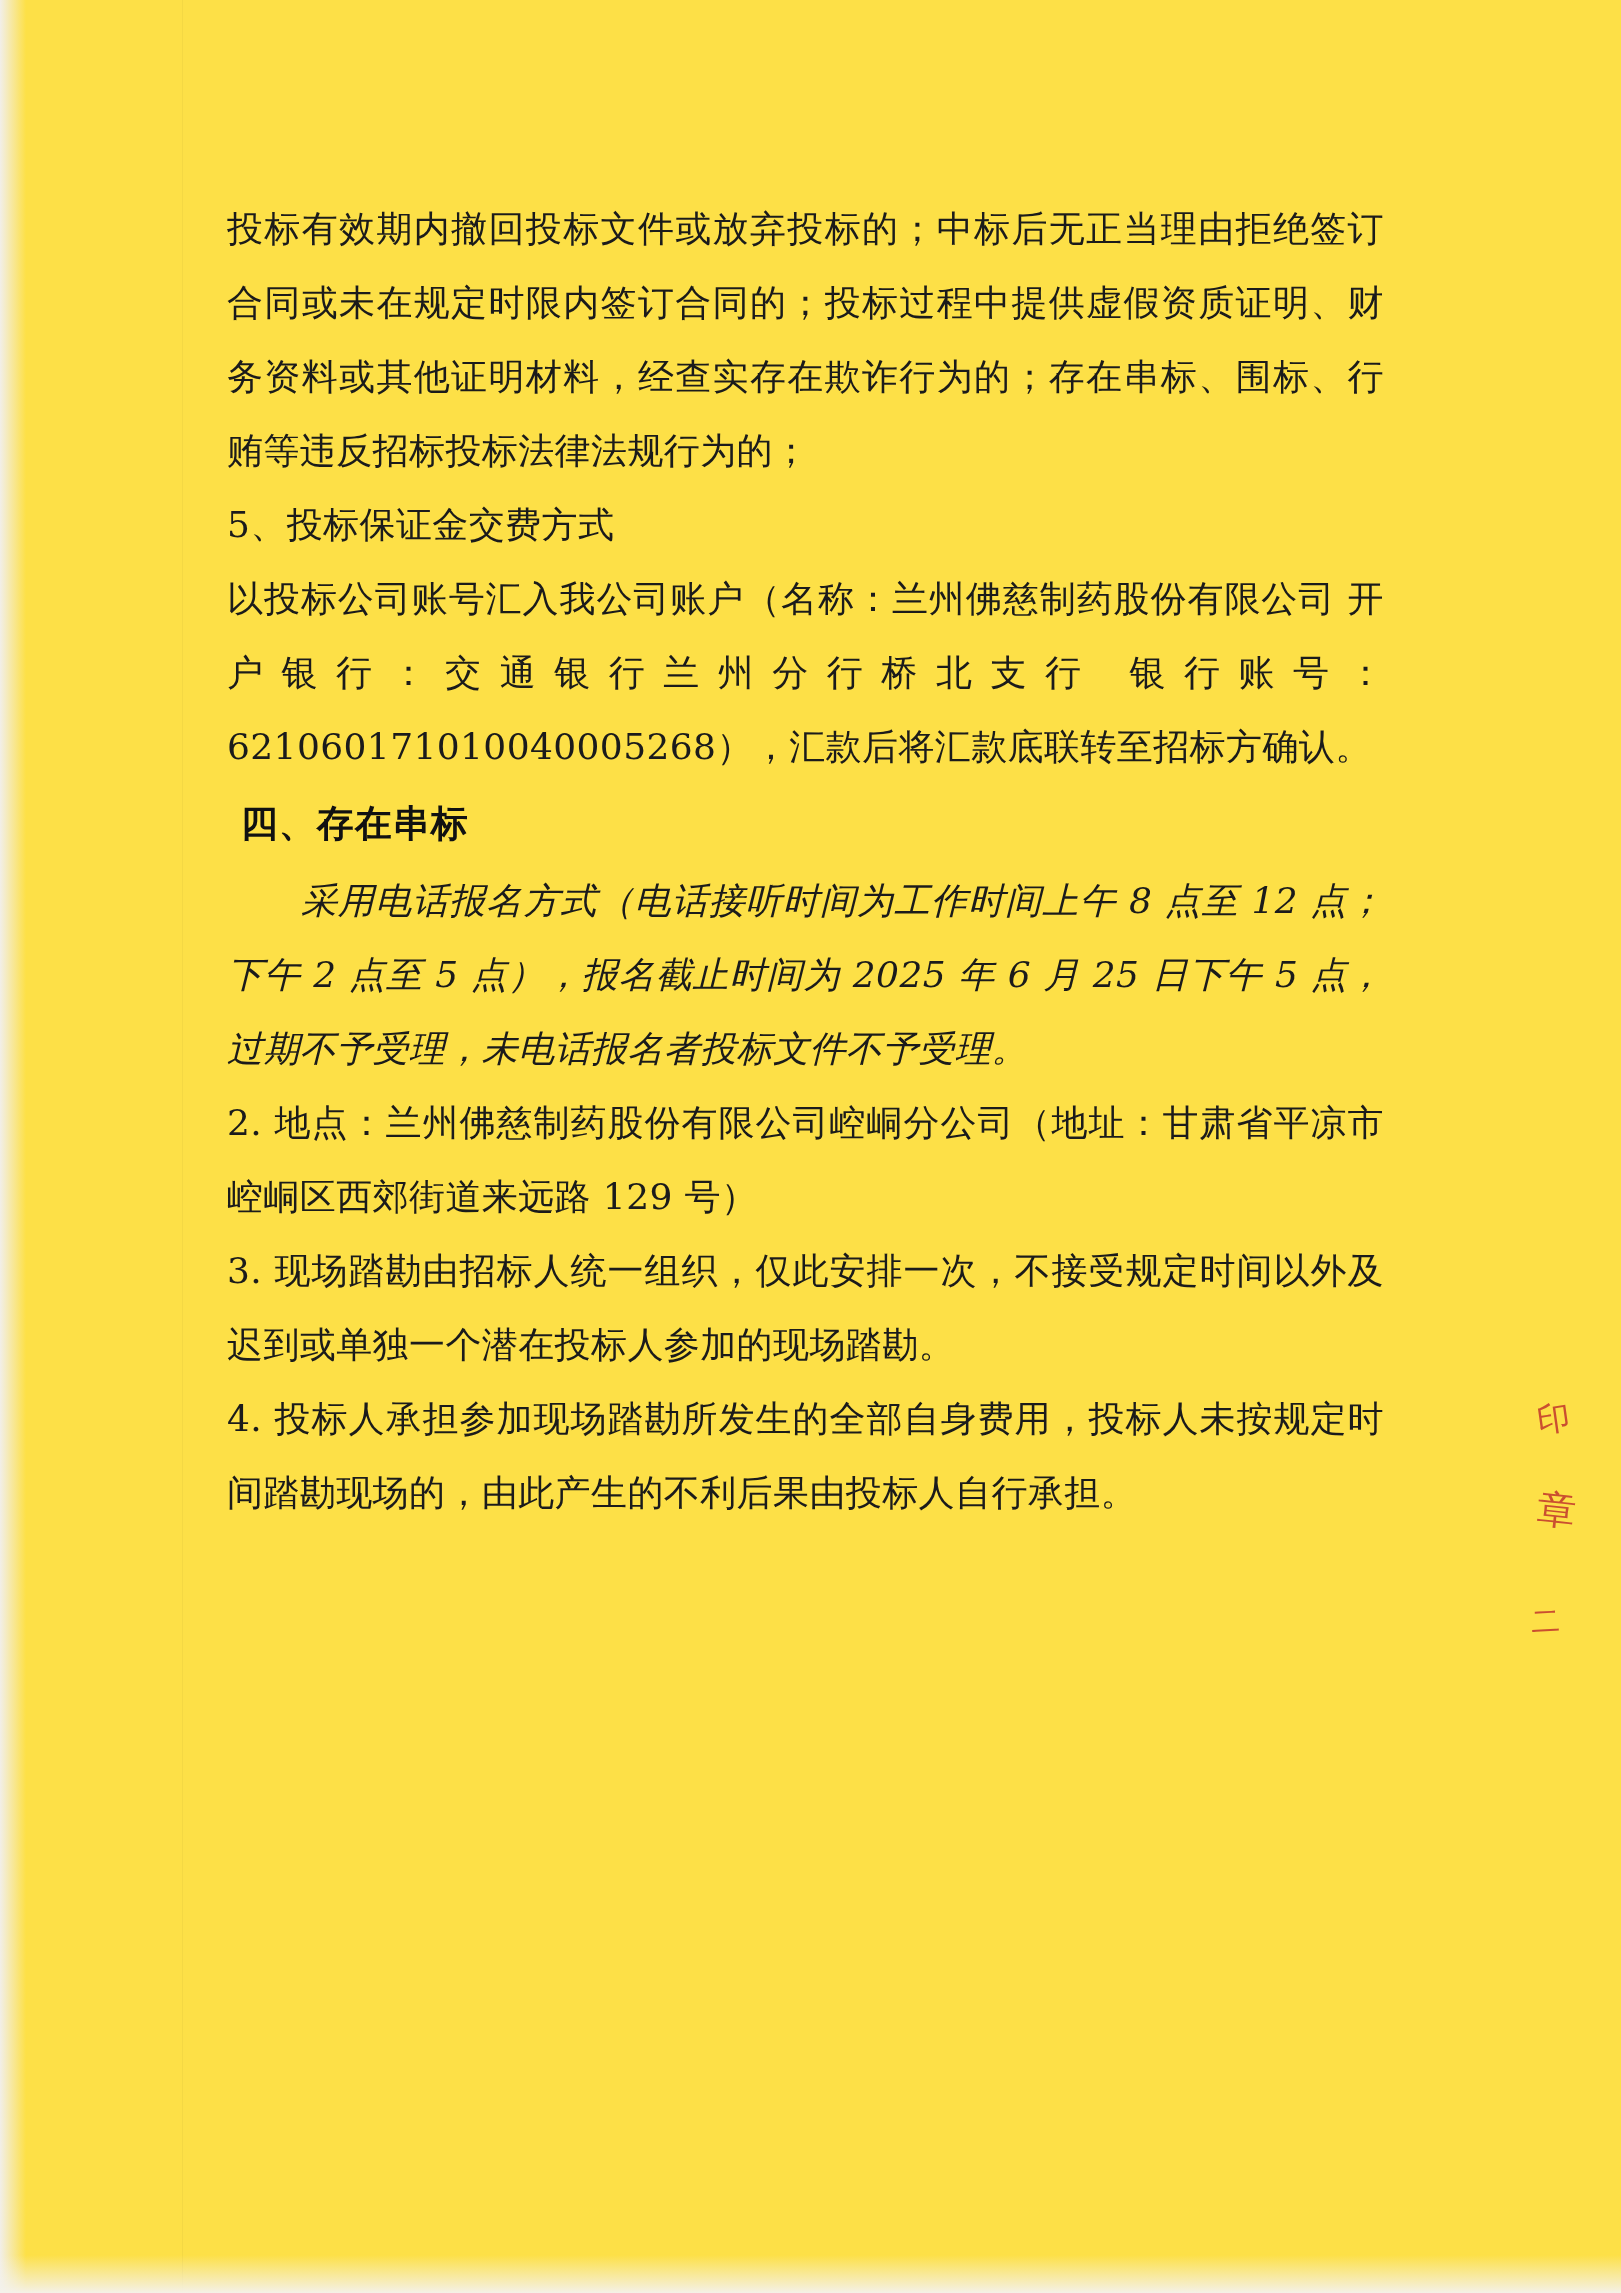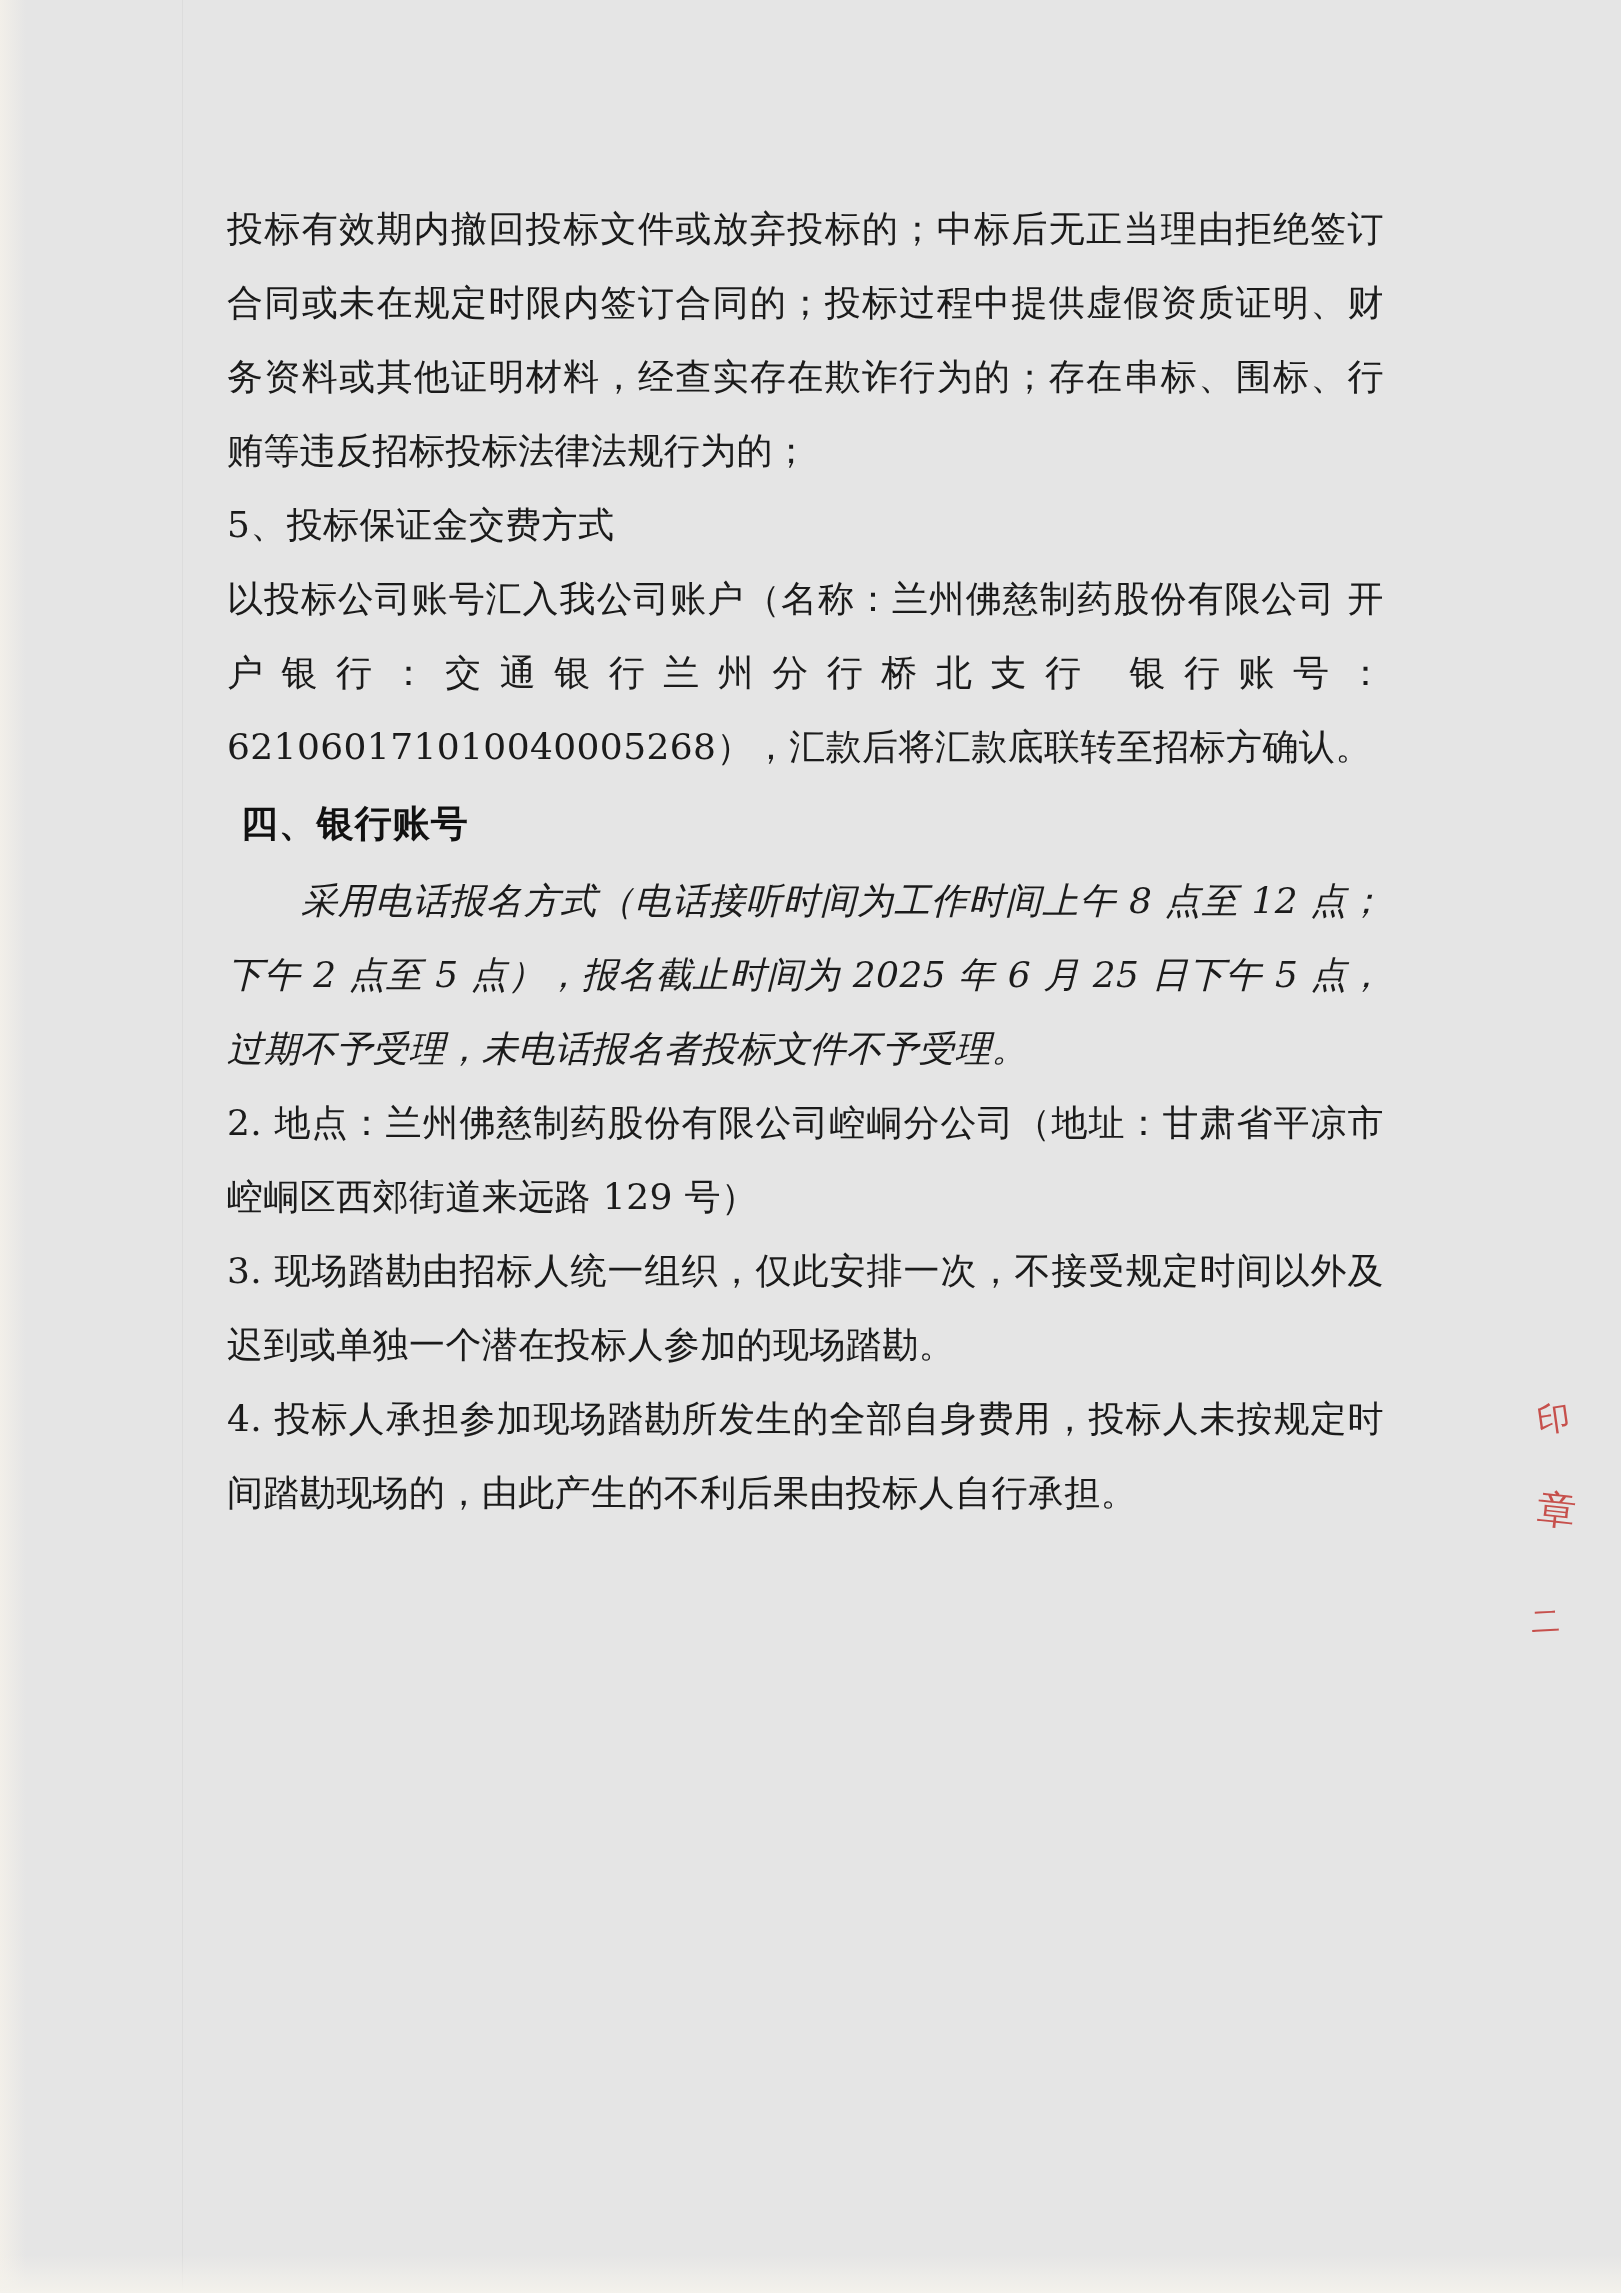--- a/index.html
+++ b/index.html
@@ -15,21 +15,21 @@
     color: #1a1a1a;
     overflow: hidden;
   }
 
   .page {
     position: absolute;
     left: 0;
     top: 0;
     width: 1621px;
     height: 2294px;
-    background: #e5e5e5;
+    background: #fde047;
   }
 
   
   .scan-edge-left {
     position: absolute;
     left: 0; top: 0;
     width: 25.5px; height: 2294px;
     background: linear-gradient(to right, #f2efe9, rgba(255,255,255,0));
     pointer-events: none;
   }
@@ -125,21 +125,21 @@
   <div class="scan-edge-bottom"></div>
 
   <div class="content">
 
     <p class="para block">投标有效期内撤回投标文件或放弃投标的；中标后无正当理由拒绝签订合同或未在规定时限内签订合同的；投标过程中提供虚假资质证明、财务资料或其他证明材料，经查实存在欺诈行为的；存在串标、围标、行贿等违反招标投标法律法规行为的；</p>
 
     <p class="para block">5、投标保证金交费方式</p>
 
     <p class="para block">以投标公司账号汇入我公司账户（名称：兰州佛慈制药股份有限公司 开户银行：交通银行兰州分行桥北支行 银行账号：621060171010040005268），汇款后将汇款底联转至招标方确认。</p>
 
-    <h2 class="heading">四、银行账号</h2>
+    <h2 class="heading">四、存在串标</h2>
 
     <p class="para indent block">采用电话报名方式（电话接听时间为工作时间上午 8 点至 12 点；下午 2 点至 5 点），报名截止时间为 2025 年 6 月 25 日下午 5 点，过期不予受理，未电话报名者投标文件不予受理。</p>
 
 
 
     <p class="para block">2. 地点：兰州佛慈制药股份有限公司崆峒分公司（地址：甘肃省平凉市崆峒区西郊街道来远路 129 号）</p>
 
     <p class="para block">3. 现场踏勘由招标人统一组织，仅此安排一次，不接受规定时间以外及迟到或单独一个潜在投标人参加的现场踏勘。</p>
 
     <p class="para block">4. 投标人承担参加现场踏勘所发生的全部自身费用，投标人未按规定时间踏勘现场的，由此产生的不利后果由投标人自行承担。</p>

